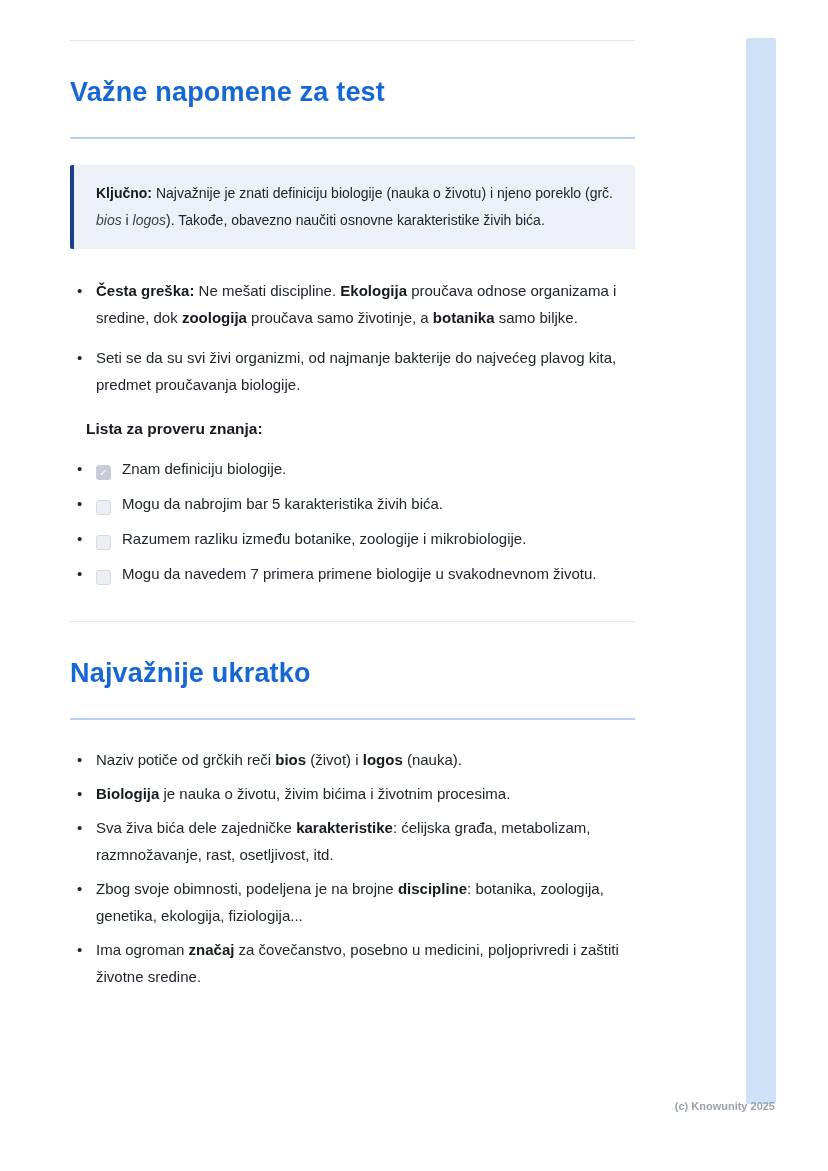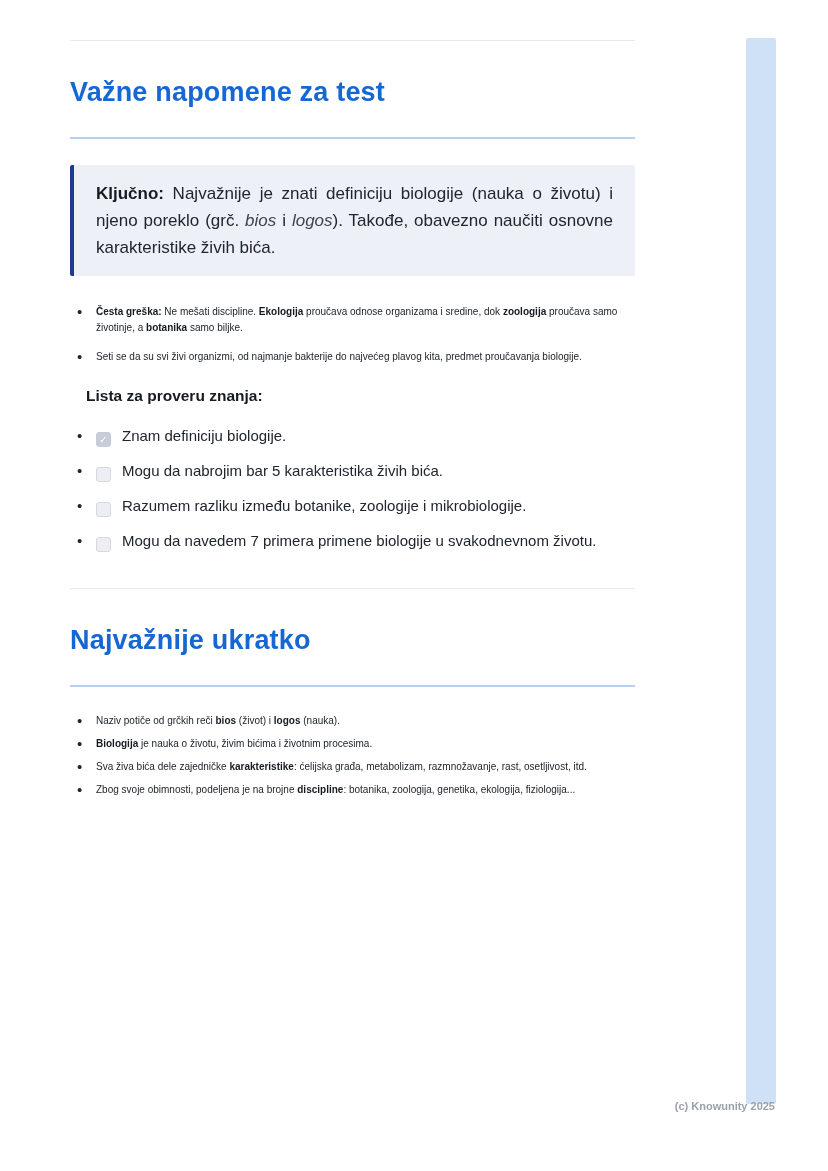--- a/index.html
+++ b/index.html
@@ -31,27 +31,27 @@
   }
 
   .callout {
     background:#edf1f7;
     border-left:4px solid #1d3c8c;
     border-radius:2px;
     padding:15px 22px;
     margin:0 0 28px 0;
   }
   .callout p {
-    margin:0; font-size:17px; line-height:27px; text-align:justify;
+    margin:0; font-size:14px; line-height:27px; text-align:justify;
   }
 
   ul.bullet-list { list-style:none; margin:0 0 6px 0; padding:0; }
   ul.bullet-list > li {
     position:relative; padding-left:26px;
-    font-size:10px; line-height:16px;
+    font-size:15px; line-height:27px;
     margin-bottom:13px;
   }
   ul.bullet-list > li::before {
     content:"\2022"; position:absolute; left:7px; top:0;
     color:#20262e; font-size:15px;
   }
 
   .check-title {
     margin:22px 0 18px 16px;
     font-size:15.5px; font-weight:bold; color:#161b22;
@@ -121,19 +121,20 @@
 
     <hr class="divider mid">
 
     <h1 class="section-title">Najvažnije ukratko</h1>
 
     <ul class="bullet-list summary-list">
         <li><span>Naziv potiče od grčkih reči </span><strong>bios</strong><span> (život) i </span><strong>logos</strong><span> (nauka).</span></li>
         <li><strong>Biologija</strong><span> je nauka o životu, živim bićima i životnim procesima.</span></li>
         <li><span>Sva živa bića dele zajedničke </span><strong>karakteristike</strong><span>: ćelijska građa, metabolizam, razmnožavanje, rast, osetljivost, itd.</span></li>
         <li><span>Zbog svoje obimnosti, podeljena je na brojne </span><strong>discipline</strong><span>: botanika, zoologija, genetika, ekologija, fiziologija...</span></li>
+        <li><span>Ima ogroman </span><strong>značaj</strong><span> za čovečanstvo, posebno u medicini, poljoprivredi i zaštiti životne sredine.</span></li>
       </ul>
 
   </div>
 
   <div class="copyright">(c) Knowunity 2025</div>
 
 </div>
 
 </body></html>

